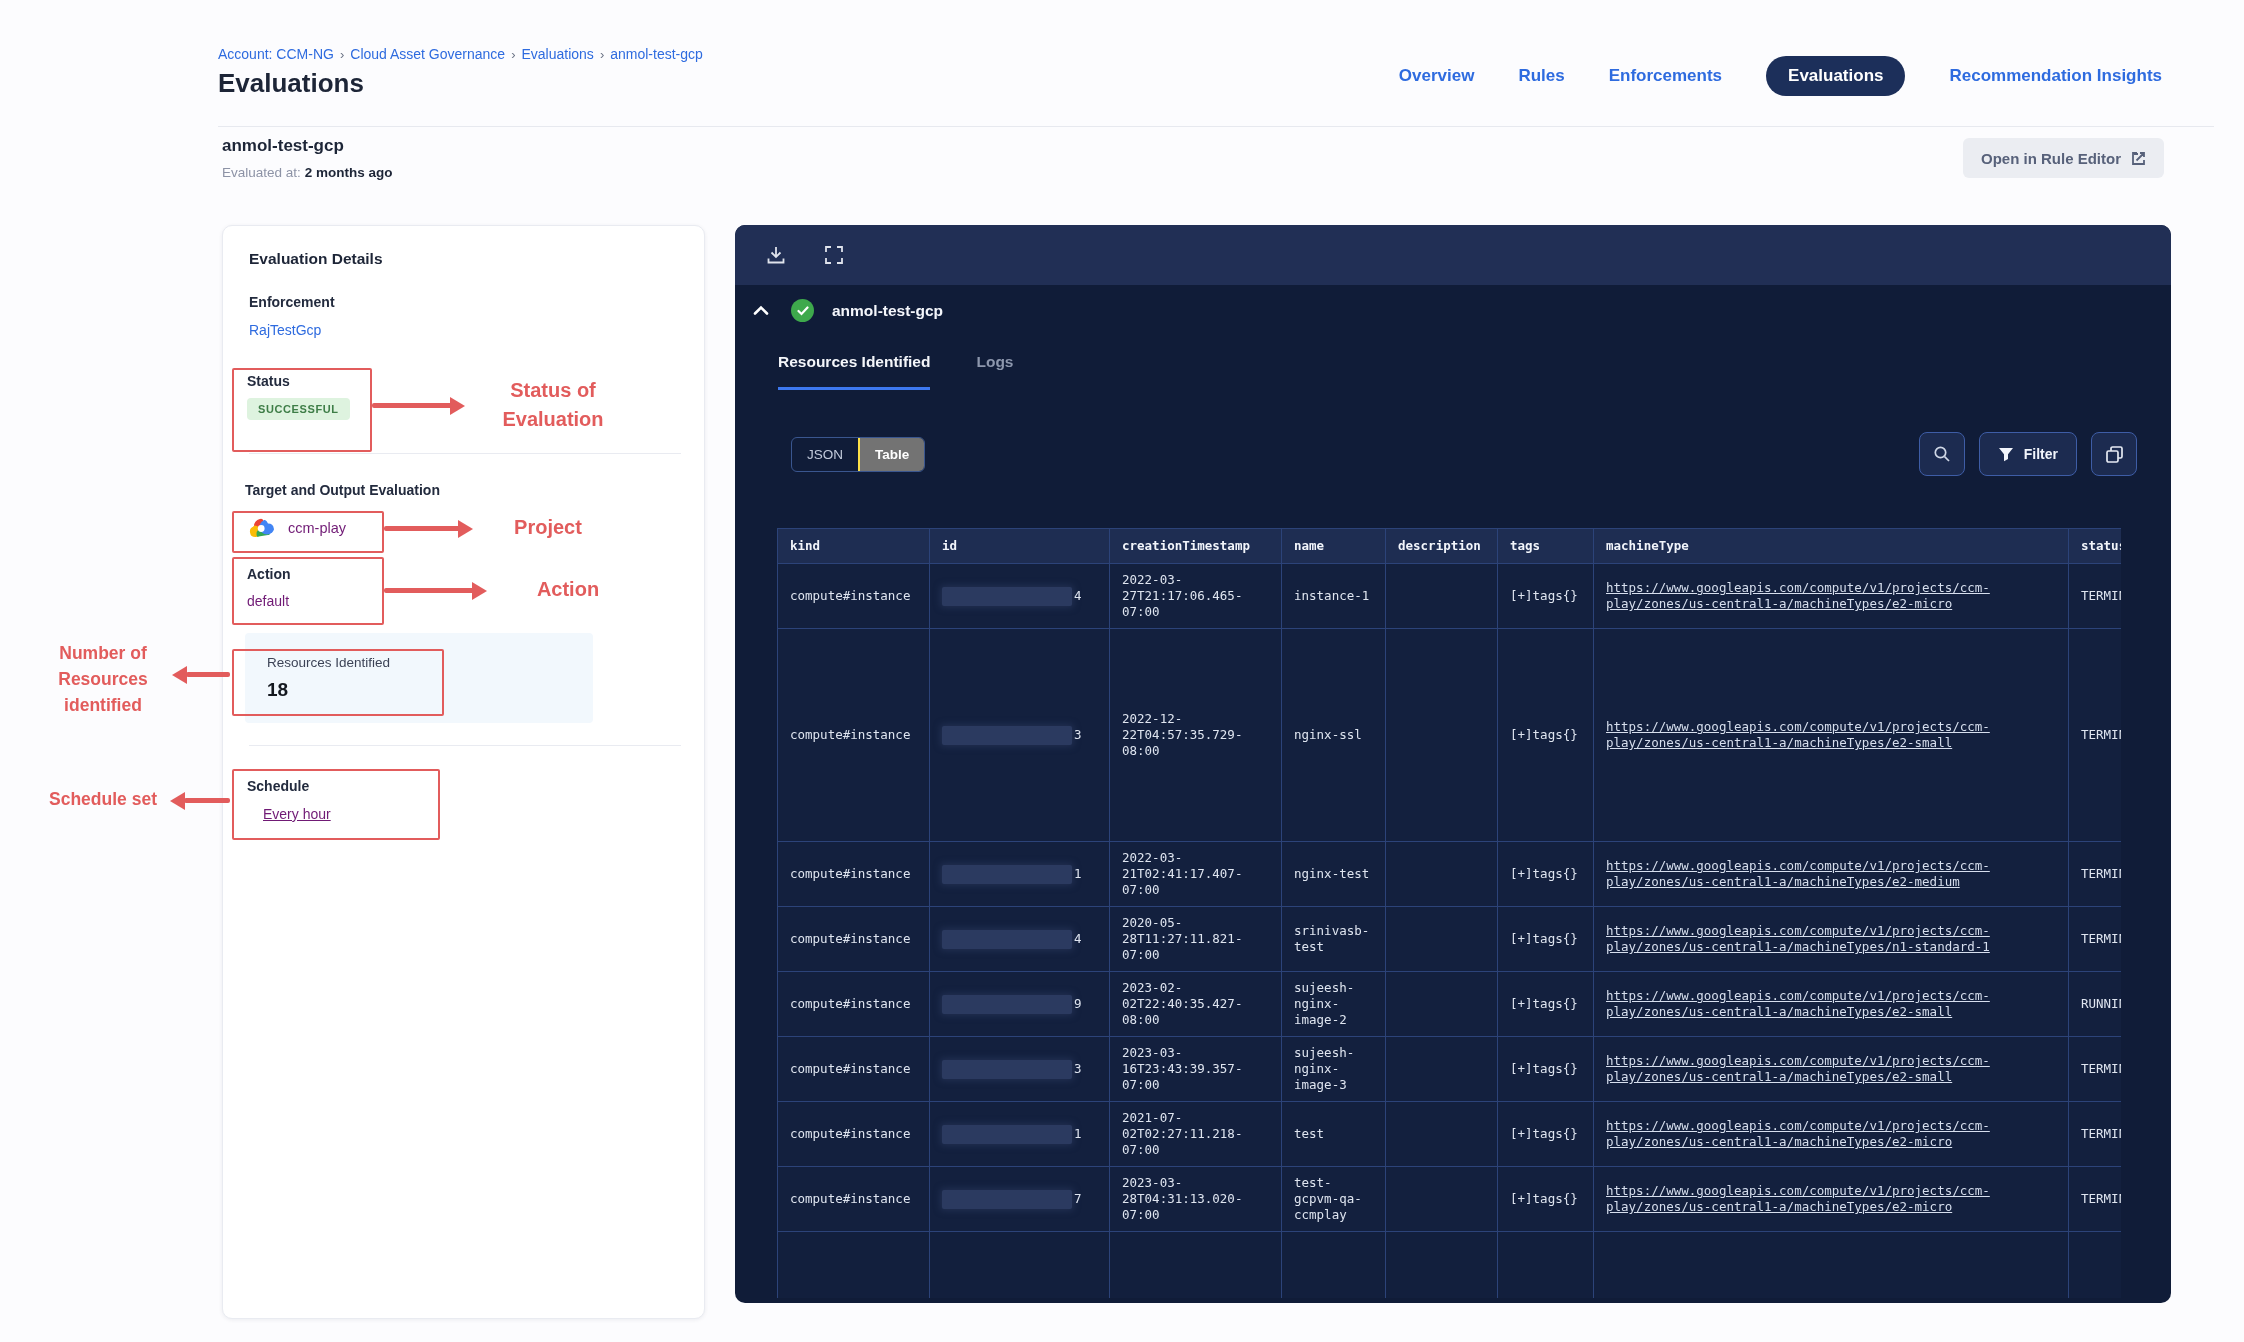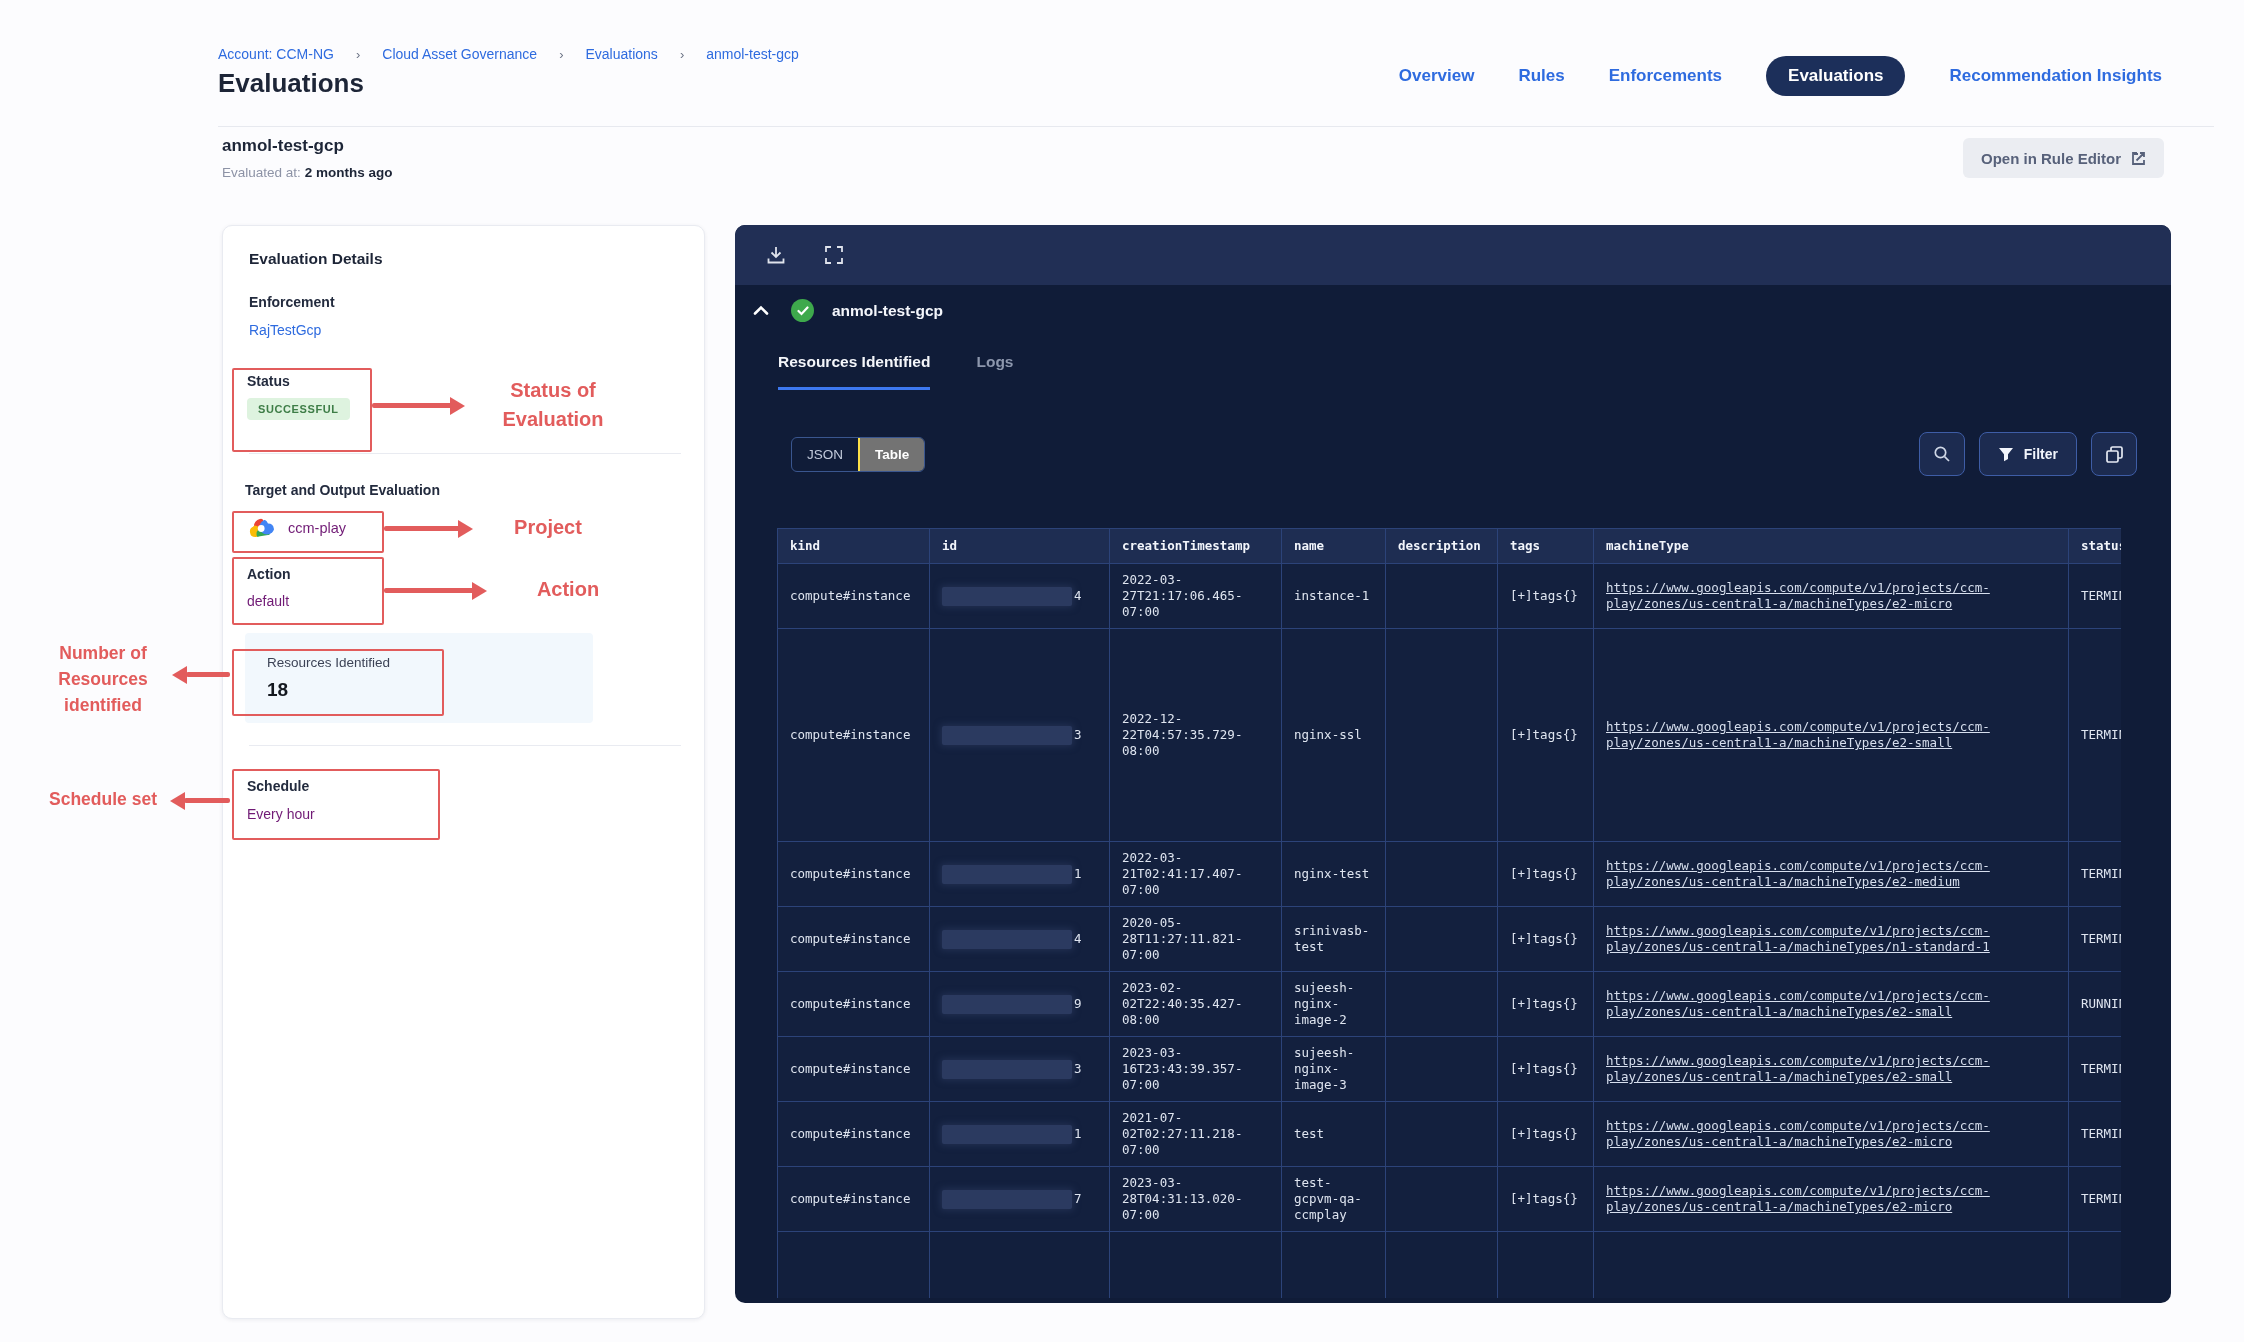--- a/index.html
+++ b/index.html
@@ -4,21 +4,21 @@
 <style>
   html,body{margin:0;padding:0;}
   body{
     width:2244px;height:1342px;position:relative;overflow:hidden;
     background:#fcfcfe;
     font-family:"Liberation Sans", sans-serif;
     color:#1e2638;
   }
   .abs{position:absolute;}
   
-  .breadcrumb{left:218px;top:46px;font-size:14px;display:flex;gap:22px;align-items:center;}
+  .breadcrumb{left:218px;top:46px;font-size:14px;display:flex;gap:6px;align-items:center;}
   .breadcrumb a{color:#2e6bdf;text-decoration:none;cursor:pointer;}
   .crumb-sep{color:#6b7385;font-size:13px;}
   .page-title{left:218px;top:68px;font-size:26px;font-weight:700;color:#1d2537;}
   .top-nav{top:56px;right:82px;display:flex;align-items:center;gap:44px;}
   .nav-item{color:#2e6bdf;font-size:17px;font-weight:600;cursor:pointer;white-space:nowrap;}
   .nav-item.active{background:#1c2f5a;color:#ffffff;border-radius:20px;padding:10px 22px;}
   .header-divider{left:218px;right:30px;top:126px;height:1px;background:#e7e9ef;}
   .sub-name{left:222px;top:136px;font-size:17px;font-weight:700;color:#1d2537;}
   .sub-eval{left:222px;top:165px;font-size:13.5px;color:#8d93a6;}
   .sub-eval b{color:#1d2537;font-weight:700;margin-left:4px;}
@@ -40,21 +40,21 @@
   .card .target-h{left:22px;top:256px;}
   .gcp-row{left:25px;top:291px;display:flex;align-items:center;gap:12px;}
   .gcp-row .val{font-size:14.5px;}
   .card .action-lbl{left:24px;top:340px;}
   .card .action-val{left:24px;top:367px;}
   .bluecard{left:22px;top:407px;width:348px;height:90px;background:#f2f8fd;border-radius:4px;}
   .card .res-lbl{left:44px;top:429px;font-size:13.5px;color:#3c4356;}
   .card .res-val{left:44px;top:453px;font-size:19px;font-weight:700;color:#14181f;}
   .card .div2{left:26px;top:519px;width:432px;height:1px;background:#e9ebf1;}
   .card .sch-lbl{left:24px;top:552px;}
-  .card .sch-val{left:24px;top:580px;}
+  .card .sch-val{left:40px;top:580px;text-decoration:underline;}
   
   .red-box{border:2.5px solid #e25c5c;border-radius:2px;pointer-events:none;}
   .ann-text{color:#e25c5c;font-weight:700;text-align:center;}
   .arrow .line{position:absolute;height:5px;background:#e25c5c;border-radius:2px;}
   .arrow .head-r{position:absolute;width:0;height:0;border-left:15px solid #e25c5c;
     border-top:9px solid transparent;border-bottom:9px solid transparent;}
   .arrow .head-l{position:absolute;width:0;height:0;border-right:15px solid #e25c5c;
     border-top:9px solid transparent;border-bottom:9px solid transparent;}
   
   .panel{left:735px;top:225px;width:1436px;height:1078px;background:#101c38;border-radius:10px;overflow:hidden;}

